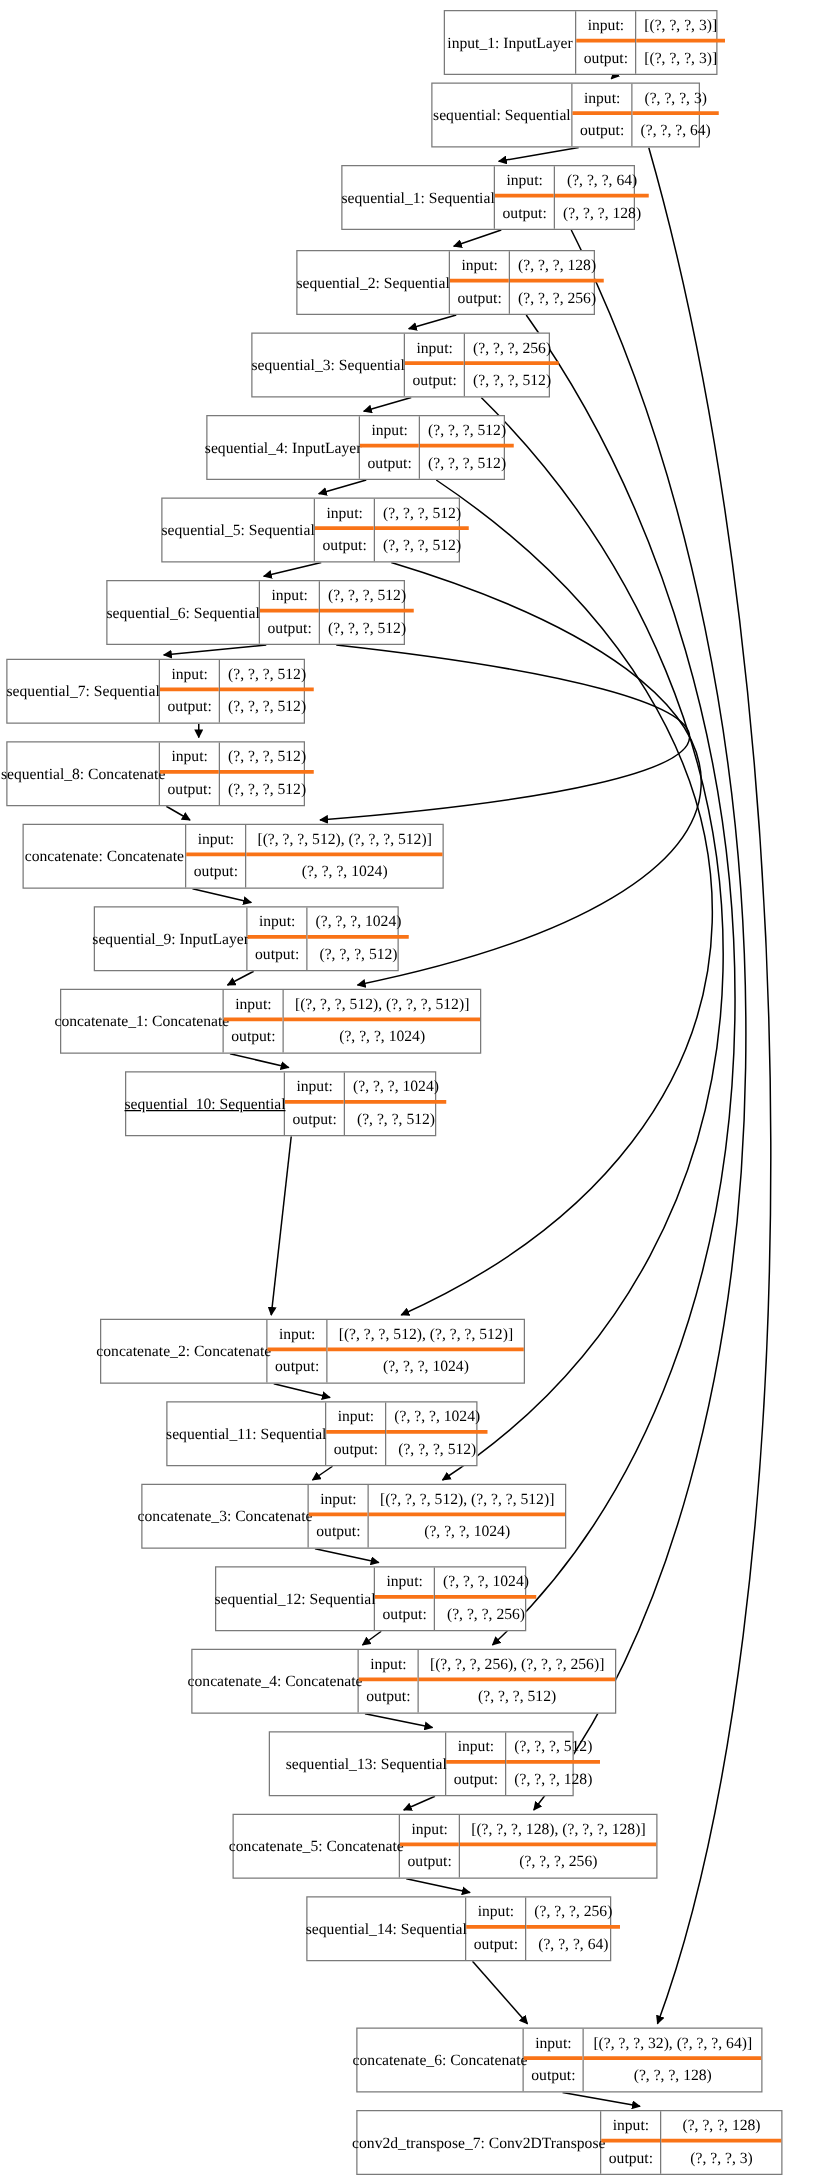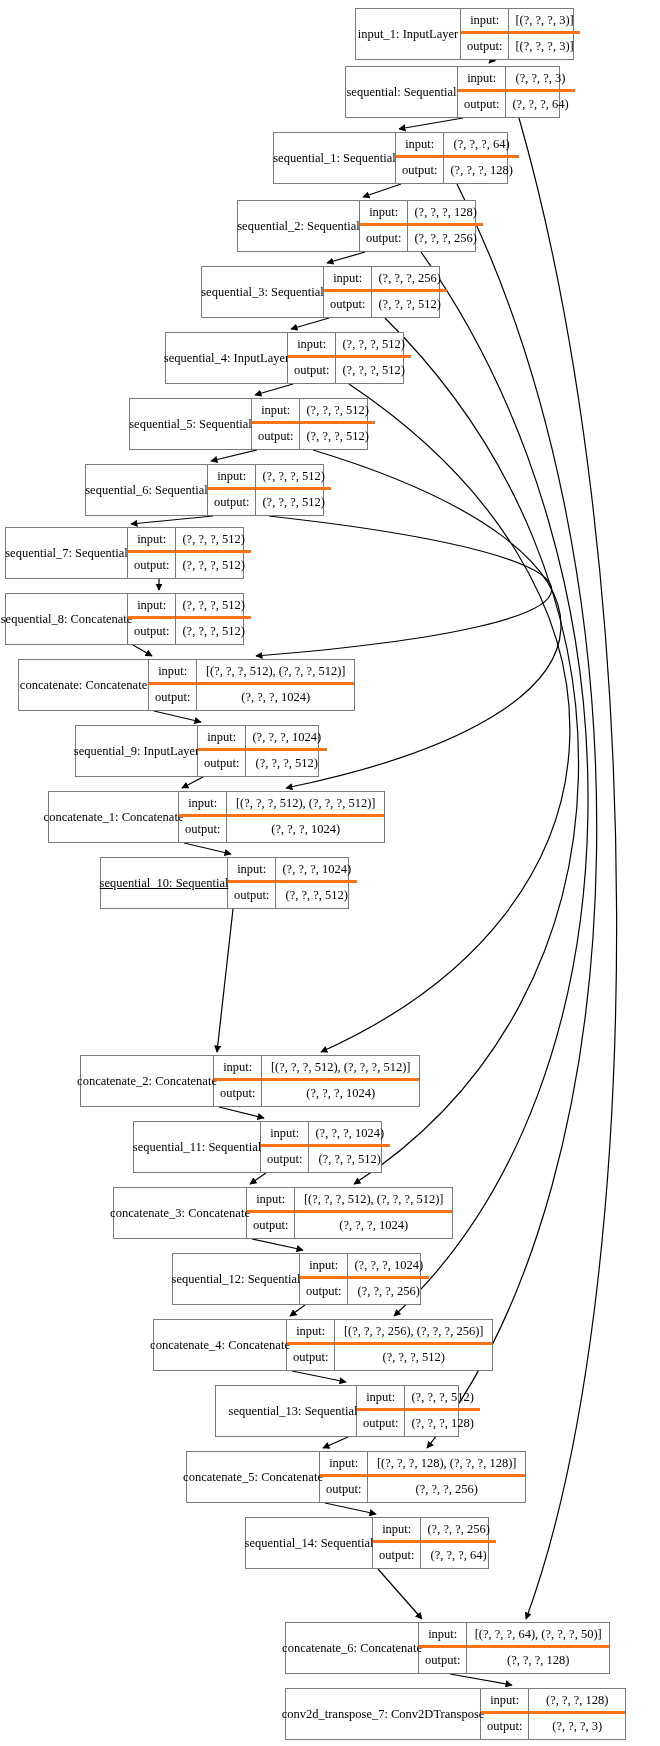--- a/index.html
+++ b/index.html
@@ -362,21 +362,21 @@
           <div class="io-cell">(?, ?, ?, 64)</div>
         </div>
       </div>
       <div class="node" style="left: 285px; top: 1622px; width: 325px;">
         <div class="node-title" style="width: 133px; flex: 0 0 133px;">concatenate_6: Concatenate</div>
         <div class="io-col labels" style="flex: 0 0 48px;">
           <div class="io-cell top">input:</div>
           <div class="io-cell">output:</div>
         </div>
         <div class="io-col values" style="flex: 1 1 auto;">
-          <div class="io-cell top">[(?, ?, ?, 64), (?, ?, ?, 50)]</div>
+          <div class="io-cell top">[(?, ?, ?, 32), (?, ?, ?, 64)]</div>
           <div class="io-cell">(?, ?, ?, 128)</div>
         </div>
       </div>
       <div class="node" style="left: 285px; top: 1688px; width: 341px;">
         <div class="node-title" style="width: 195px; flex: 0 0 195px;">conv2d_transpose_7: Conv2DTranspose</div>
         <div class="io-col labels" style="flex: 0 0 48px;">
           <div class="io-cell top">input:</div>
           <div class="io-cell">output:</div>
         </div>
         <div class="io-col values" style="flex: 1 1 auto;">

